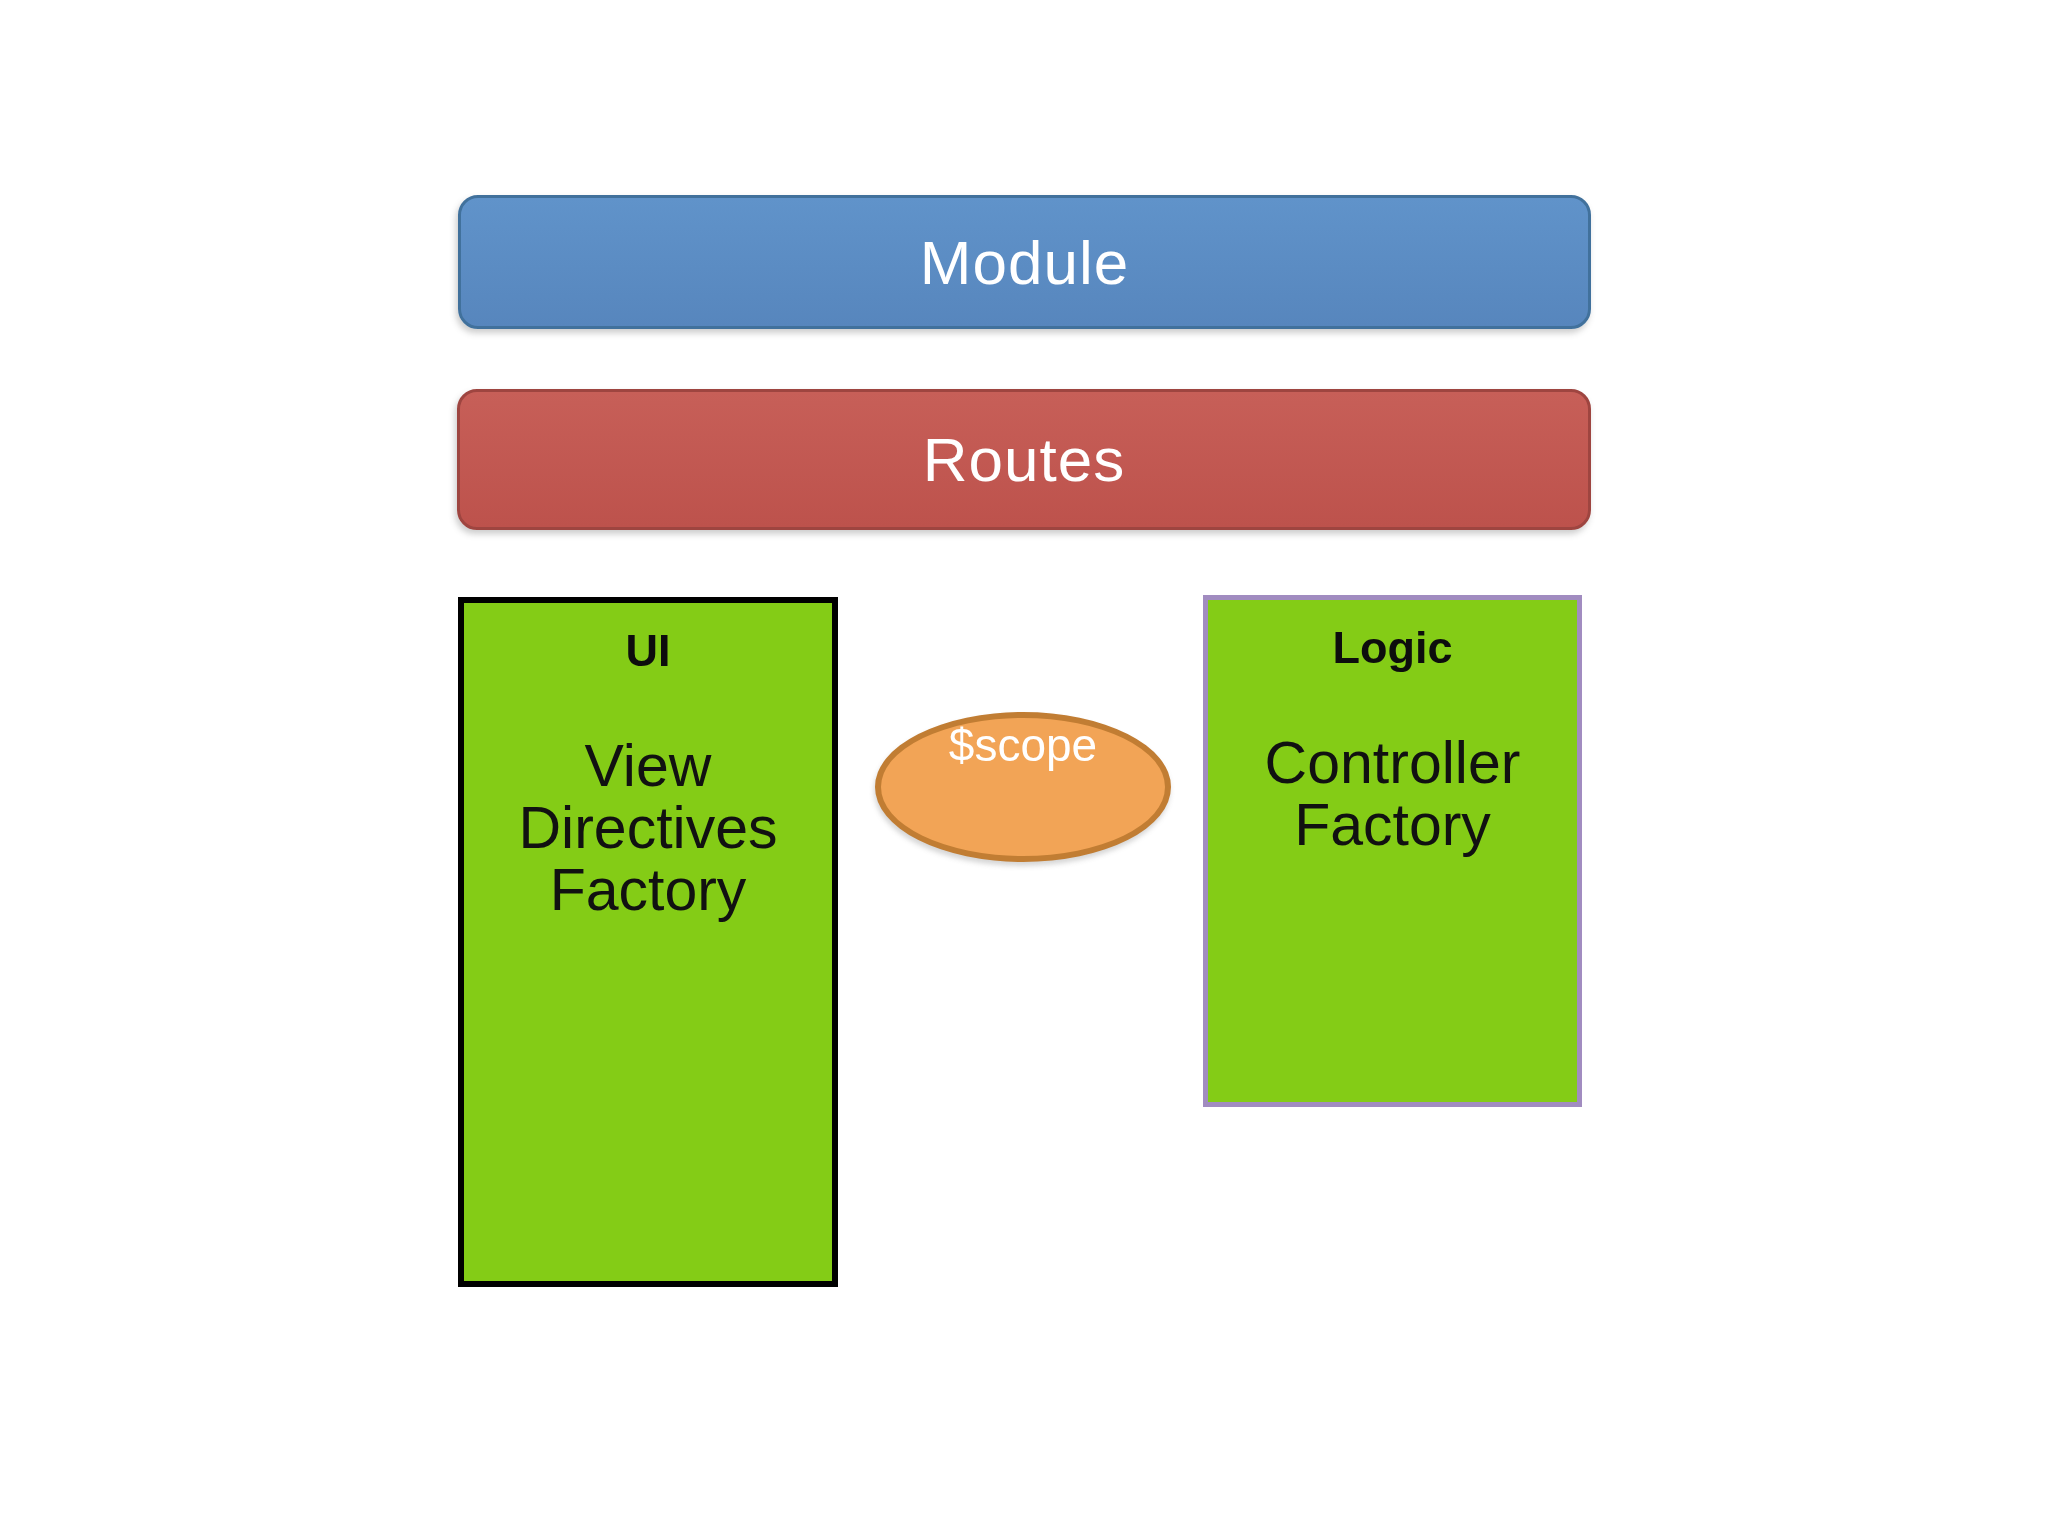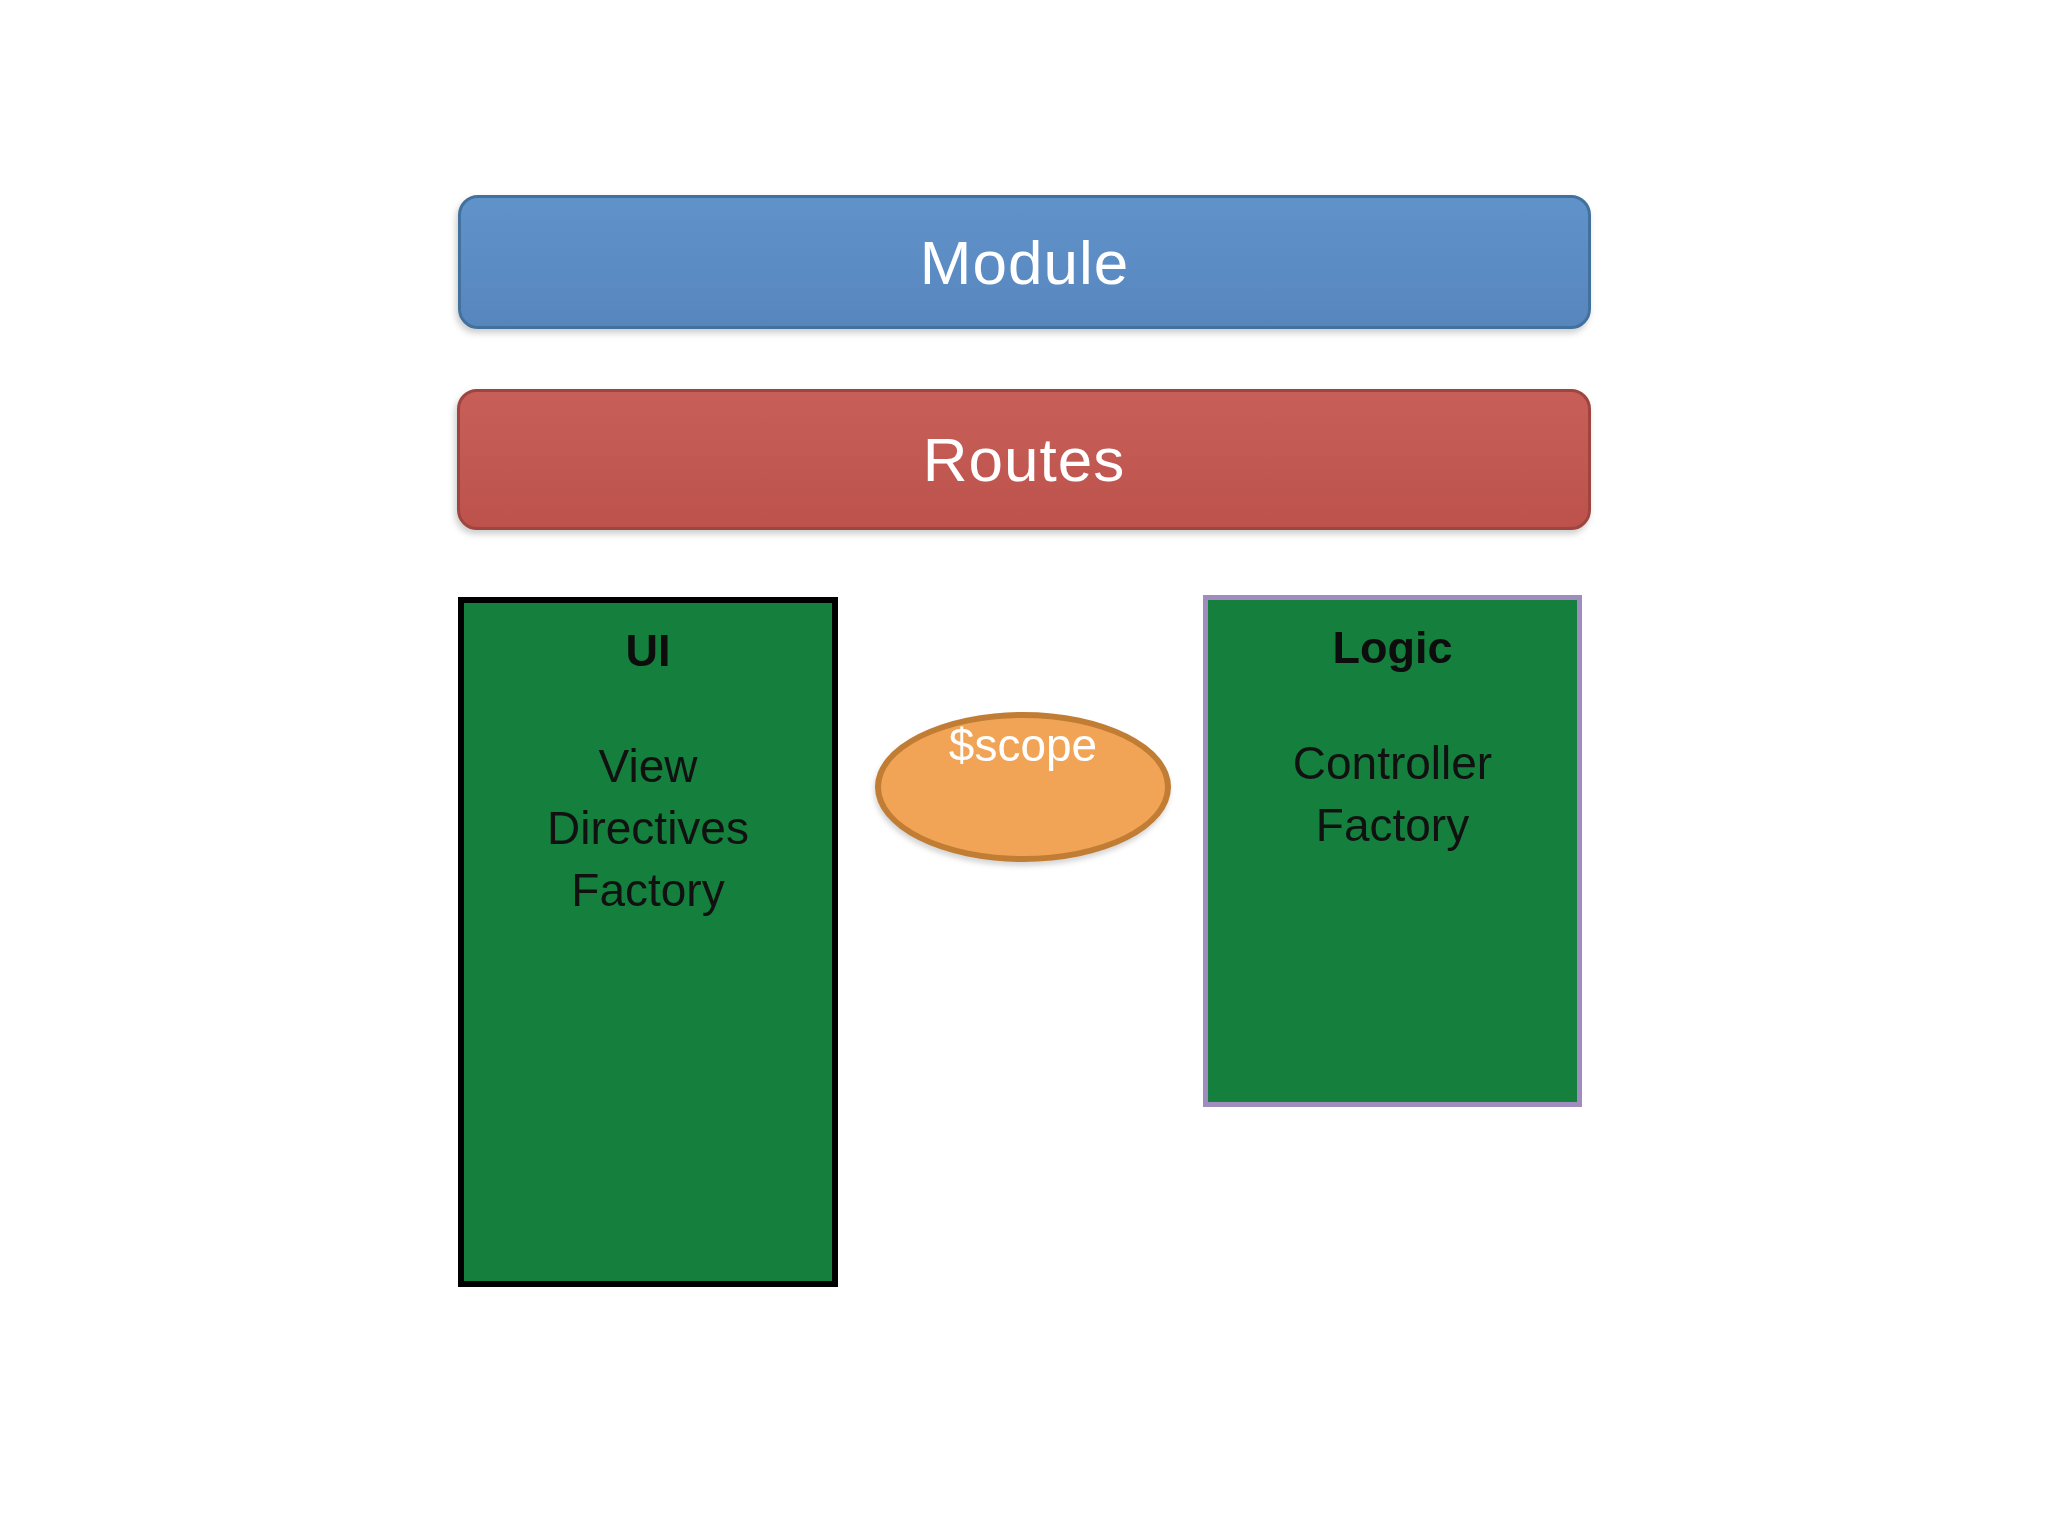--- a/index.html
+++ b/index.html
@@ -43,21 +43,21 @@
     left: 457px;
     top: 389px;
     width: 1128px;
     height: 135px;
     background: linear-gradient(#c75f58, #bd524c);
     border: 3px solid #9e4540;
   }
   
   .box {
     position: absolute;
-    background: #15803d;
+    background: #84cc16;
     box-sizing: border-box;
   }
   .box-ui {
     left: 458px;
     top: 597px;
     width: 380px;
     height: 690px;
     border: 6px solid #000000;
   }
   .box-logic {
@@ -76,21 +76,21 @@
     font-size: 45px;
     font-weight: 700;
     color: #0d0d0d;
   }
   .box-items {
     position: absolute;
     top: 132px;
     left: 0;
     right: 0;
     text-align: center;
-    font-size: 46px;
+    font-size: 59px;
     line-height: 62px;
     color: #111111;
   }
   
   .ellipse {
     position: absolute;
     left: 875px;
     top: 712px;
     width: 296px;
     height: 150px;

